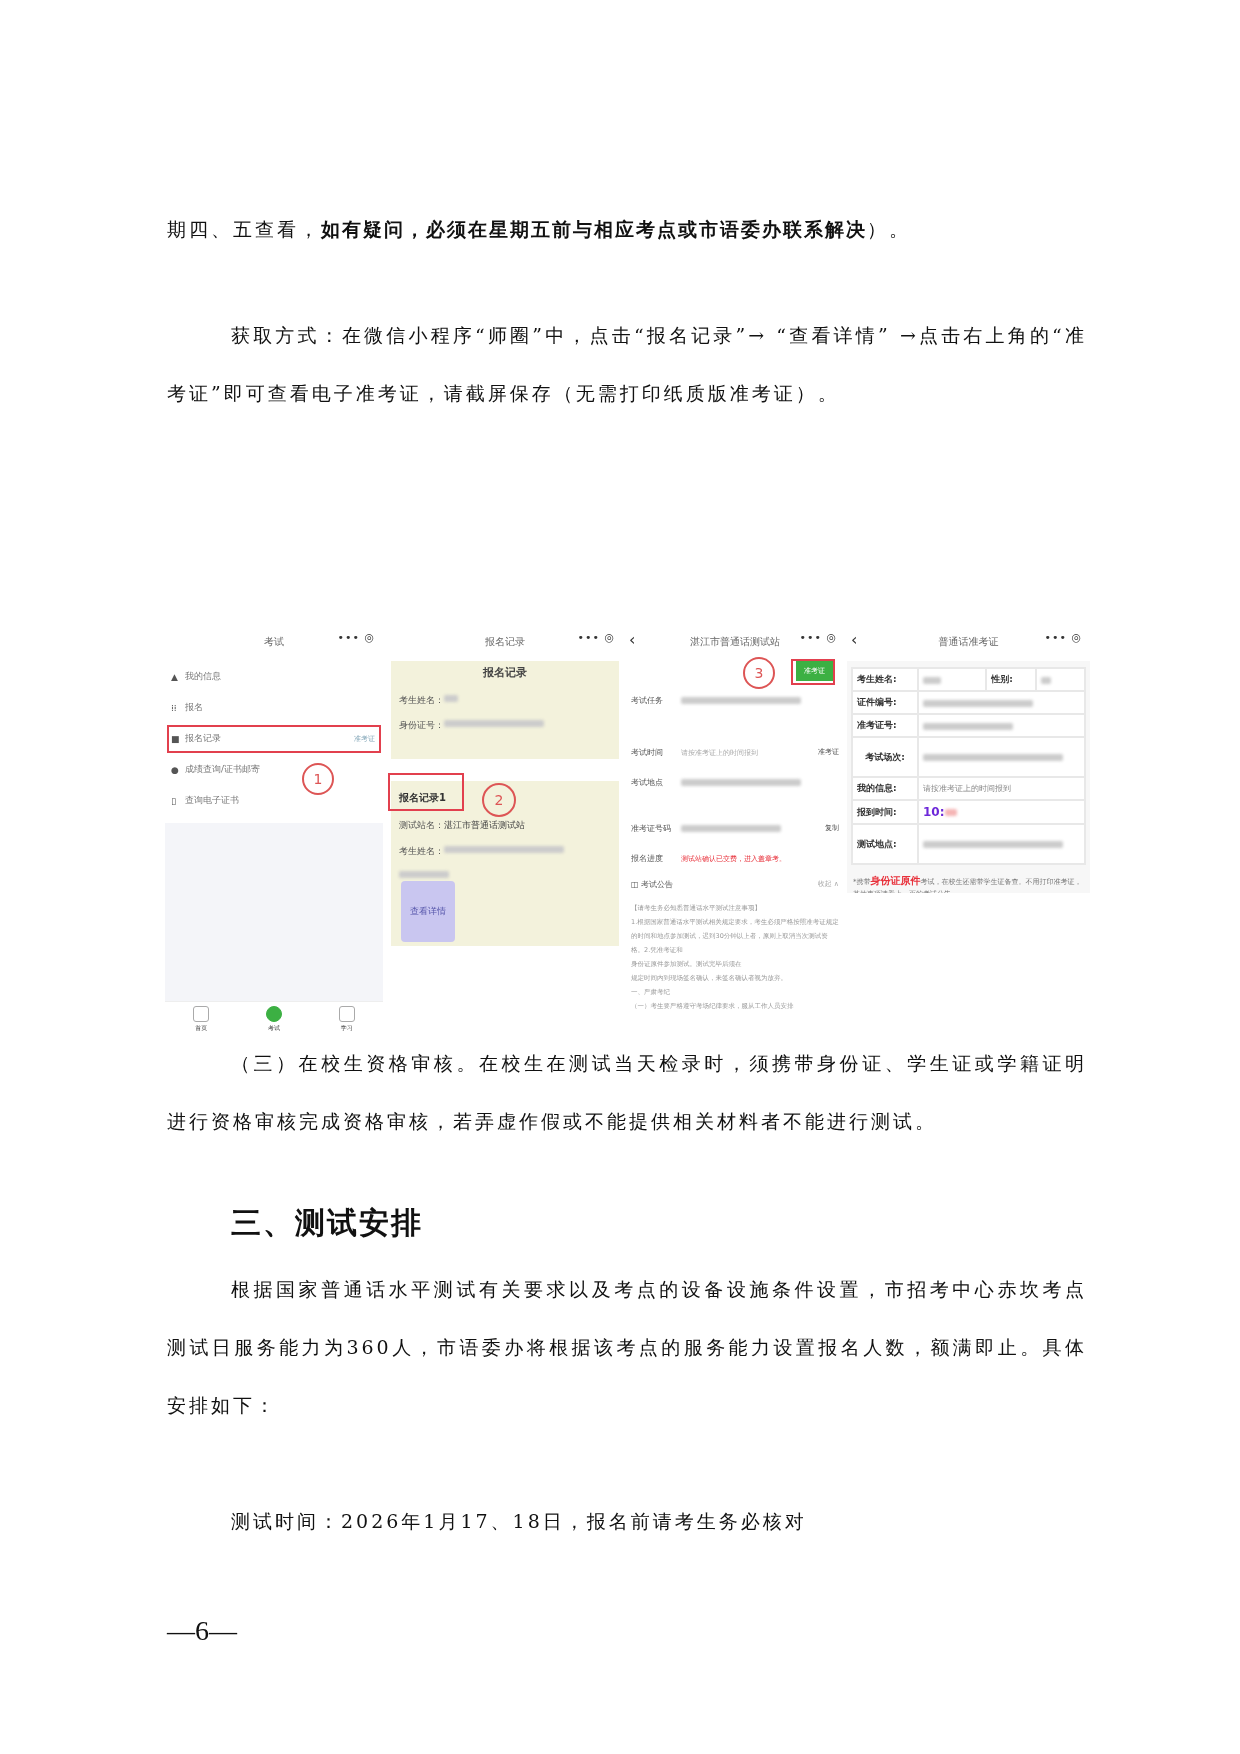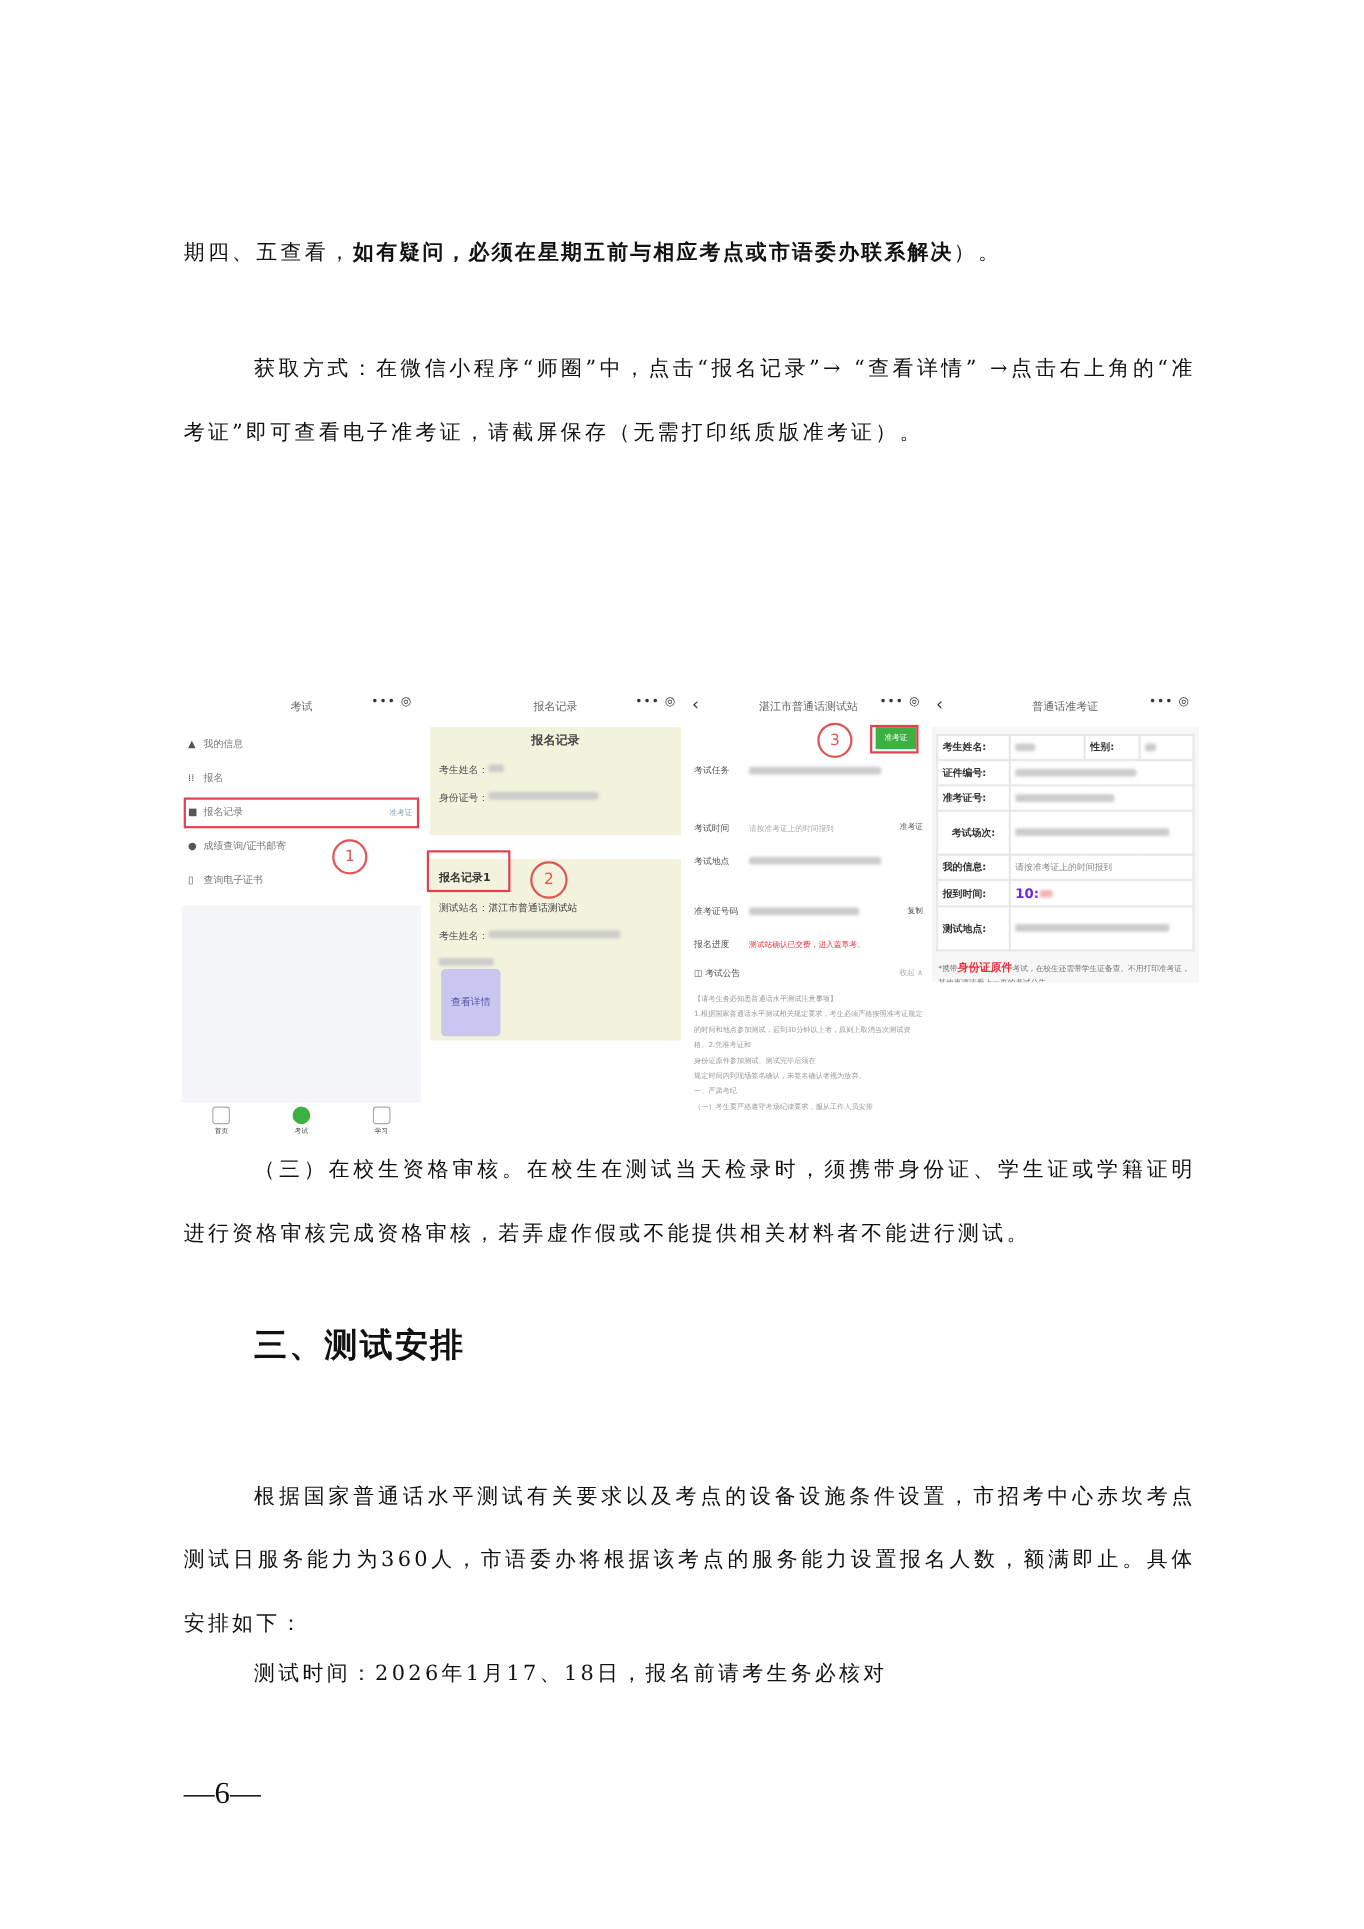--- a/index.html
+++ b/index.html
@@ -181,17 +181,17 @@
     <div style="margin:10px 6px;font-size:7px;line-height:12px;color:#777;">
       <span>*携带</span><span style="color:#e8303a;font-weight:bold;font-size:10px;">身份证原件</span><span>考试，在校生还需带学生证备查。不用打印准考证，其他事项请看上一页的考试公告</span>
     </div>
   </div>
 </div>
 
 <div class="para indent" style="top:1034px;">（三）在校生资格审核。在校生在测试当天检录时，须携带身份证、学生证或学籍证明进行资格审核完成资格审核，若弄虚作假或不能提供相关材料者不能进行测试。</div>
 
 <div class="heading" style="top:1203px;">三、测试安排</div>
 
-<div class="para indent" style="top:1331px;">根据国家普通话水平测试有关要求以及考点的设备设施条件设置，市招考中心赤坎考点测试日服务能力为360人，市语委办将根据该考点的服务能力设置报名人数，额满即止。具体安排如下：</div>
+<div class="para indent" style="top:1260px;">根据国家普通话水平测试有关要求以及考点的设备设施条件设置，市招考中心赤坎考点测试日服务能力为360人，市语委办将根据该考点的服务能力设置报名人数，额满即止。具体安排如下：</div>
 
 <div class="para indent" style="top:1492px;">测试时间：2026年1月17、18日，报名前请考生务必核对</div>
 
 <div class="pagenum">—6—</div>
 
 </body></html>

